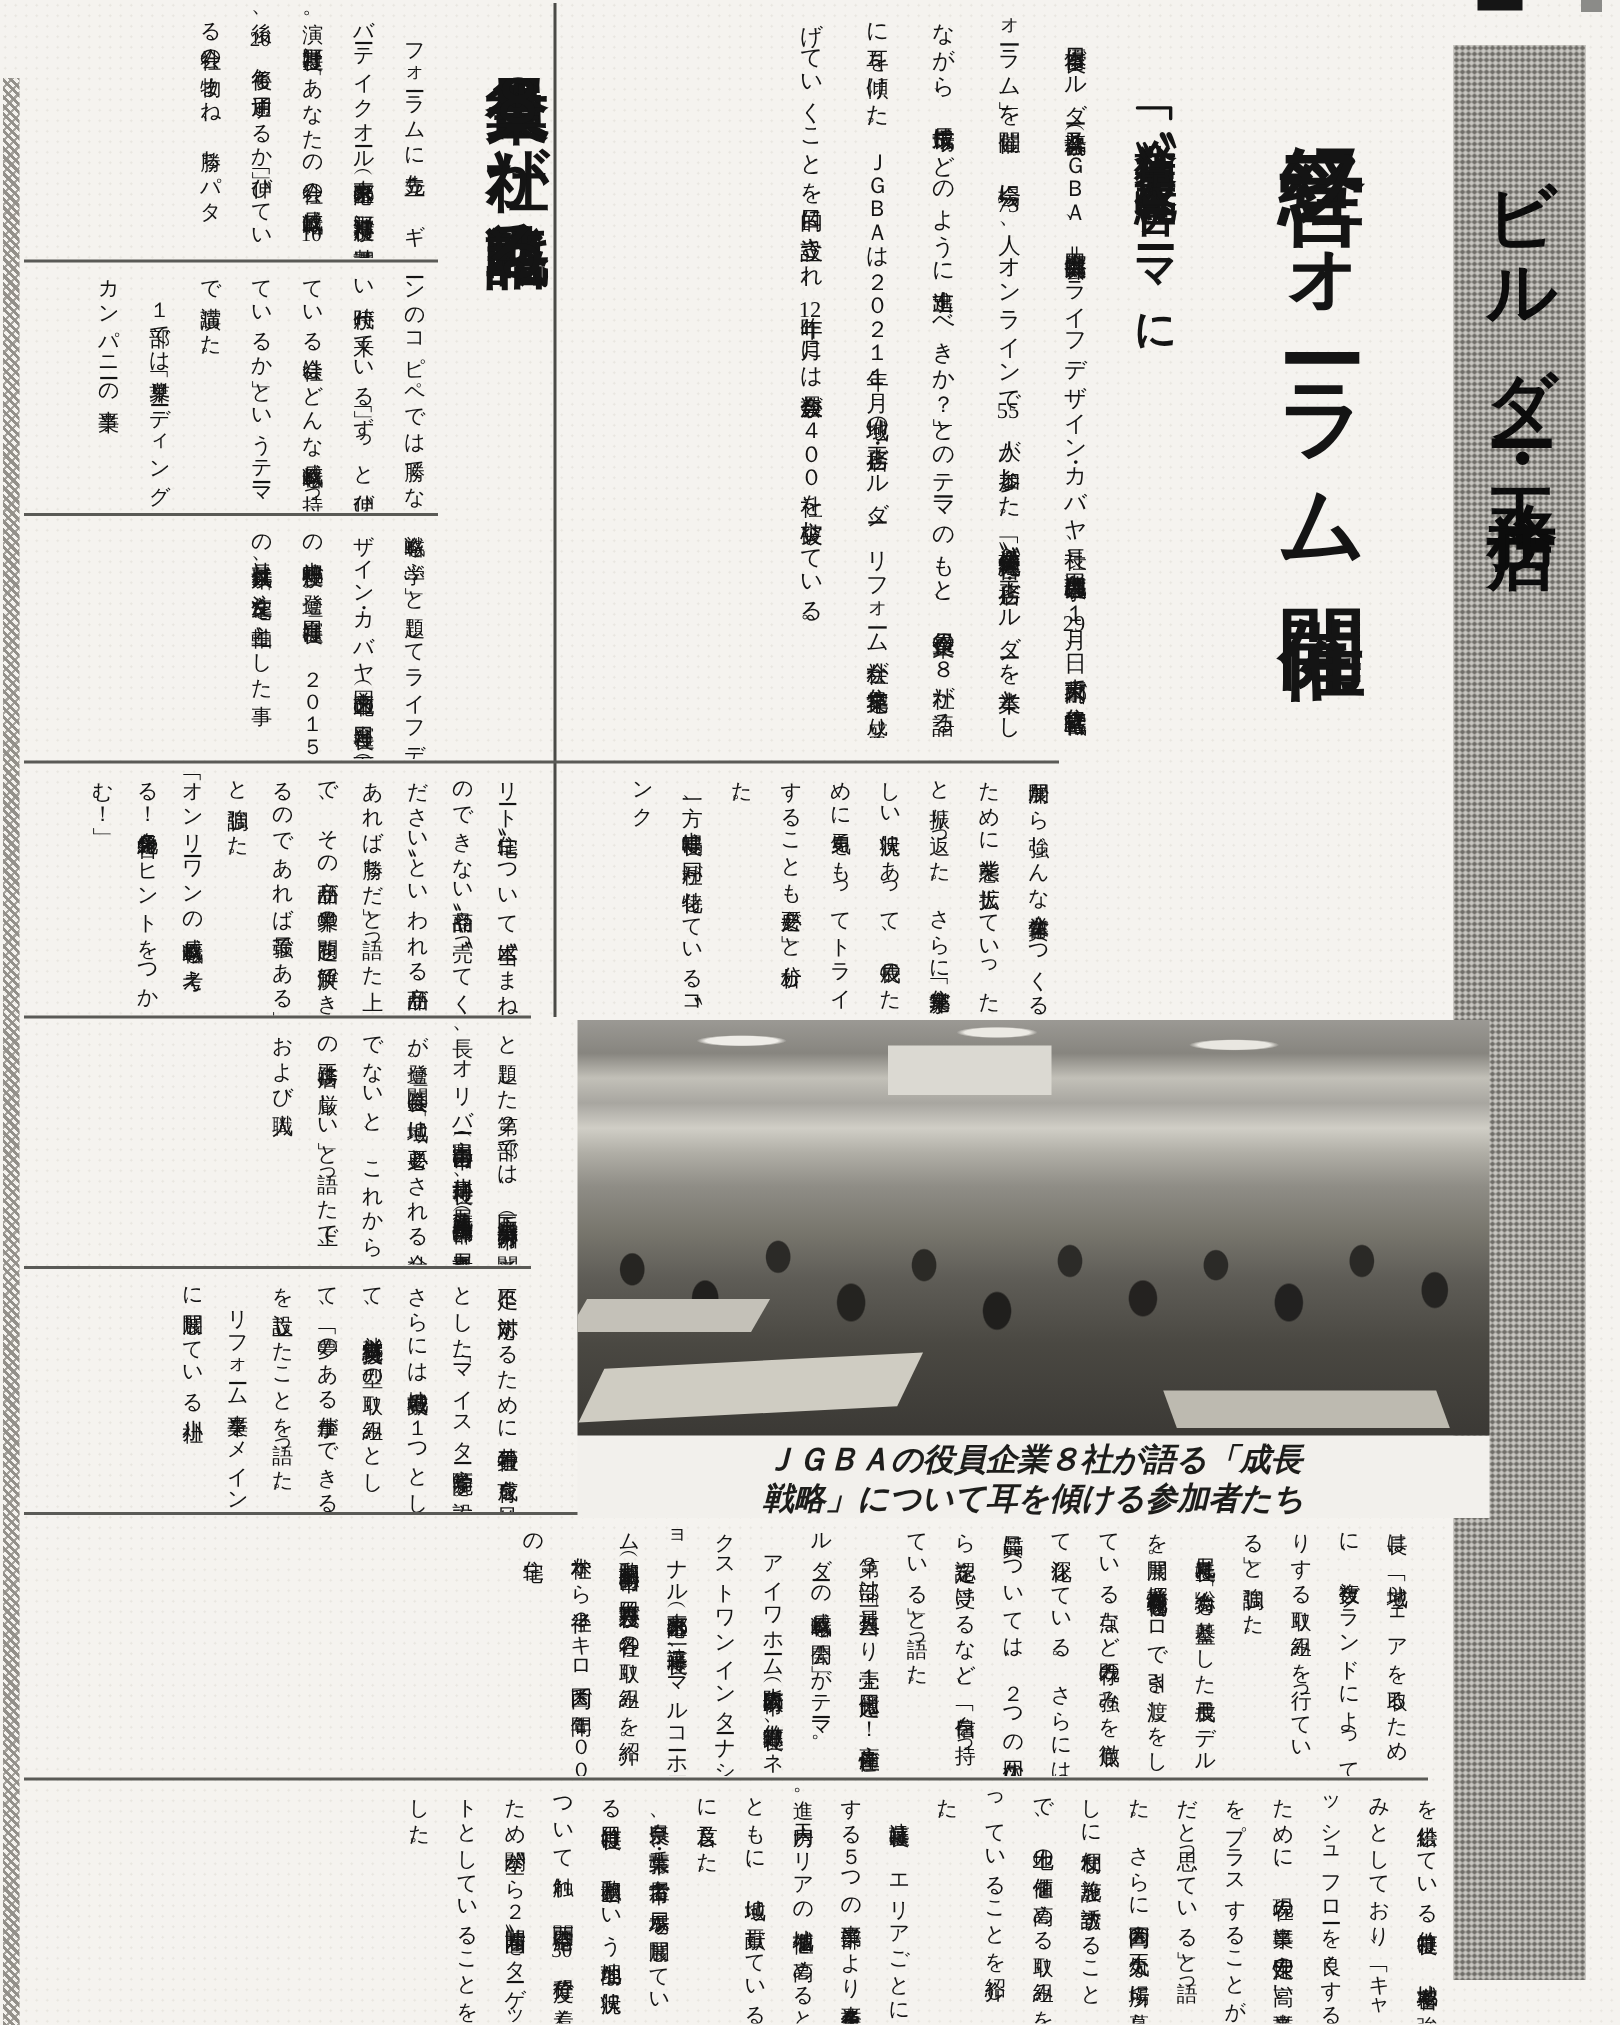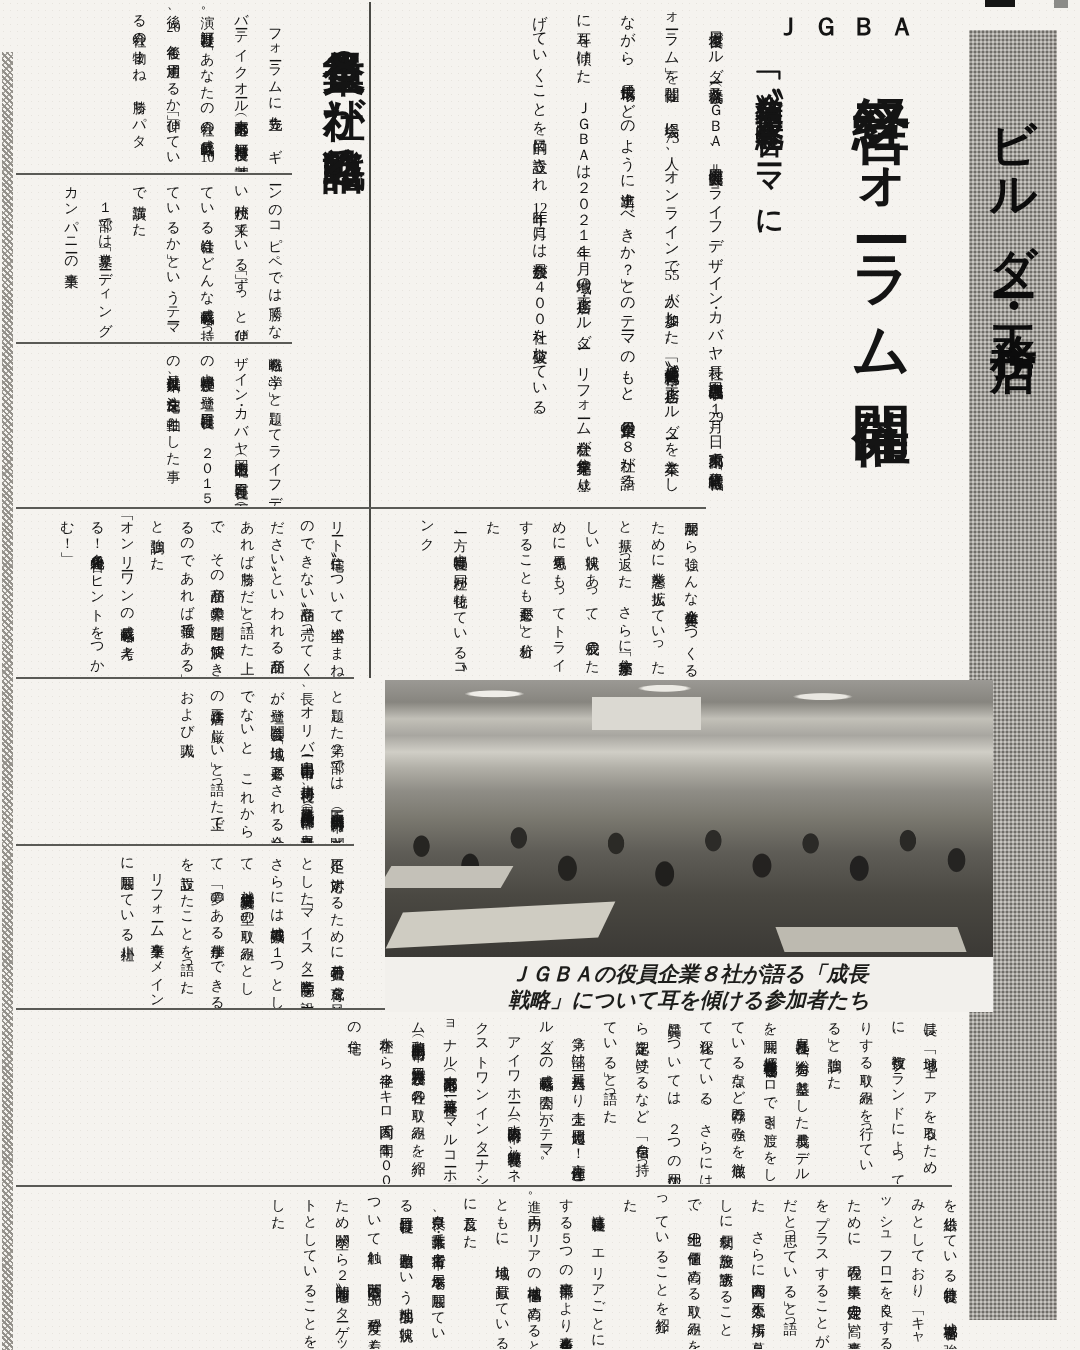--- a/index.html
+++ b/index.html
@@ -99,21 +99,20 @@
 <div class="page">
 
   <div class="abs left-hatch"></div>
 
   <div class="abs mast-band">
     <div class="v mast-title">ビルダー・工務店</div>
   </div>
   <div class="abs mark1"></div>
   <div class="abs mark2"></div>
 
-  <div class="abs kicker" style="left:744px;top:10px;width:215px;">ＪＧＢＡ</div>
 
   <div class="abs v h-main" style="left:797px;top:52px;width:165px;height:612px;">経営フォーラム開催</div>
 
   <div class="abs v h-sub" style="left:740px;top:62px;width:57px;height:600px;">「〝企業価値〟最大化経営」テーマに</div>
 
   <div class="abs vtext lead" style="left:378px;top:4px;width:360px;height:488px;">　日本優良ビルダー普及協会（ＪＧＢＡ、窪田健太郎会長＝ライフデザイン・カバヤ社長、田島亮代表理事）は１月<span class="tcy">29</span>日、東京都内で「住宅経営戦略フォーラム」を開催し、会場に<span class="tcy">73</span>人、オンラインで<span class="tcy">55</span>人が参加した。「〝企業価値〟最大化経営～工務店・ビルダーを本業としながら、成長市場にどのように進出すべきか？」とのテーマのもと、役員企業の８社が語る成長戦略に耳を傾けた。ＪＧＢＡは２０２１年１月、地域の工務店・ビルダー、リフォーム会社が住宅業界を盛り上げていくことを目的に設立され、昨年<span class="tcy">12</span>月には会員数が４００社を突破している。</div>
 
   <div class="abs vrule" style="left:369px;top:2px;height:676px;"></div>
 
   <div class="abs v h2" style="left:294px;top:18px;width:100px;height:478px;">役員企業８社が戦略語る</div>

